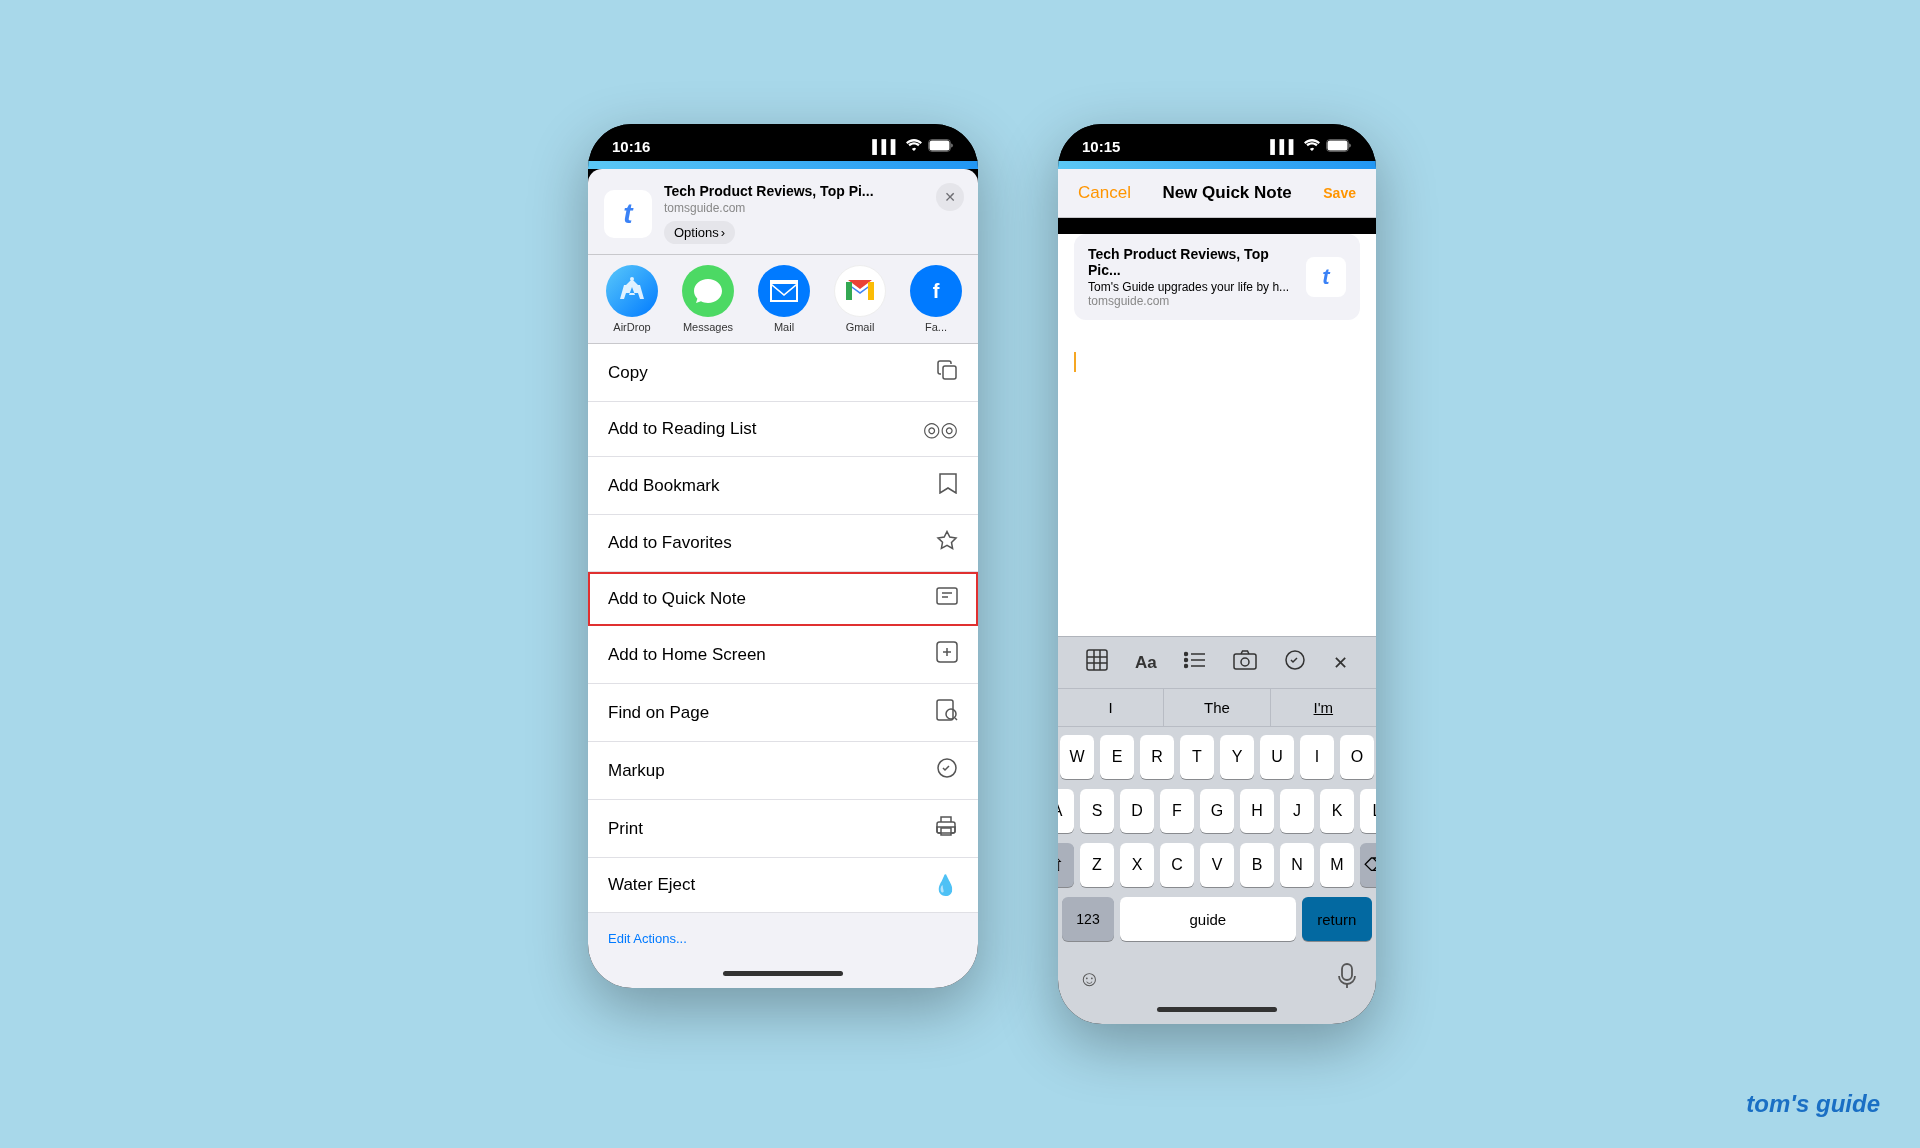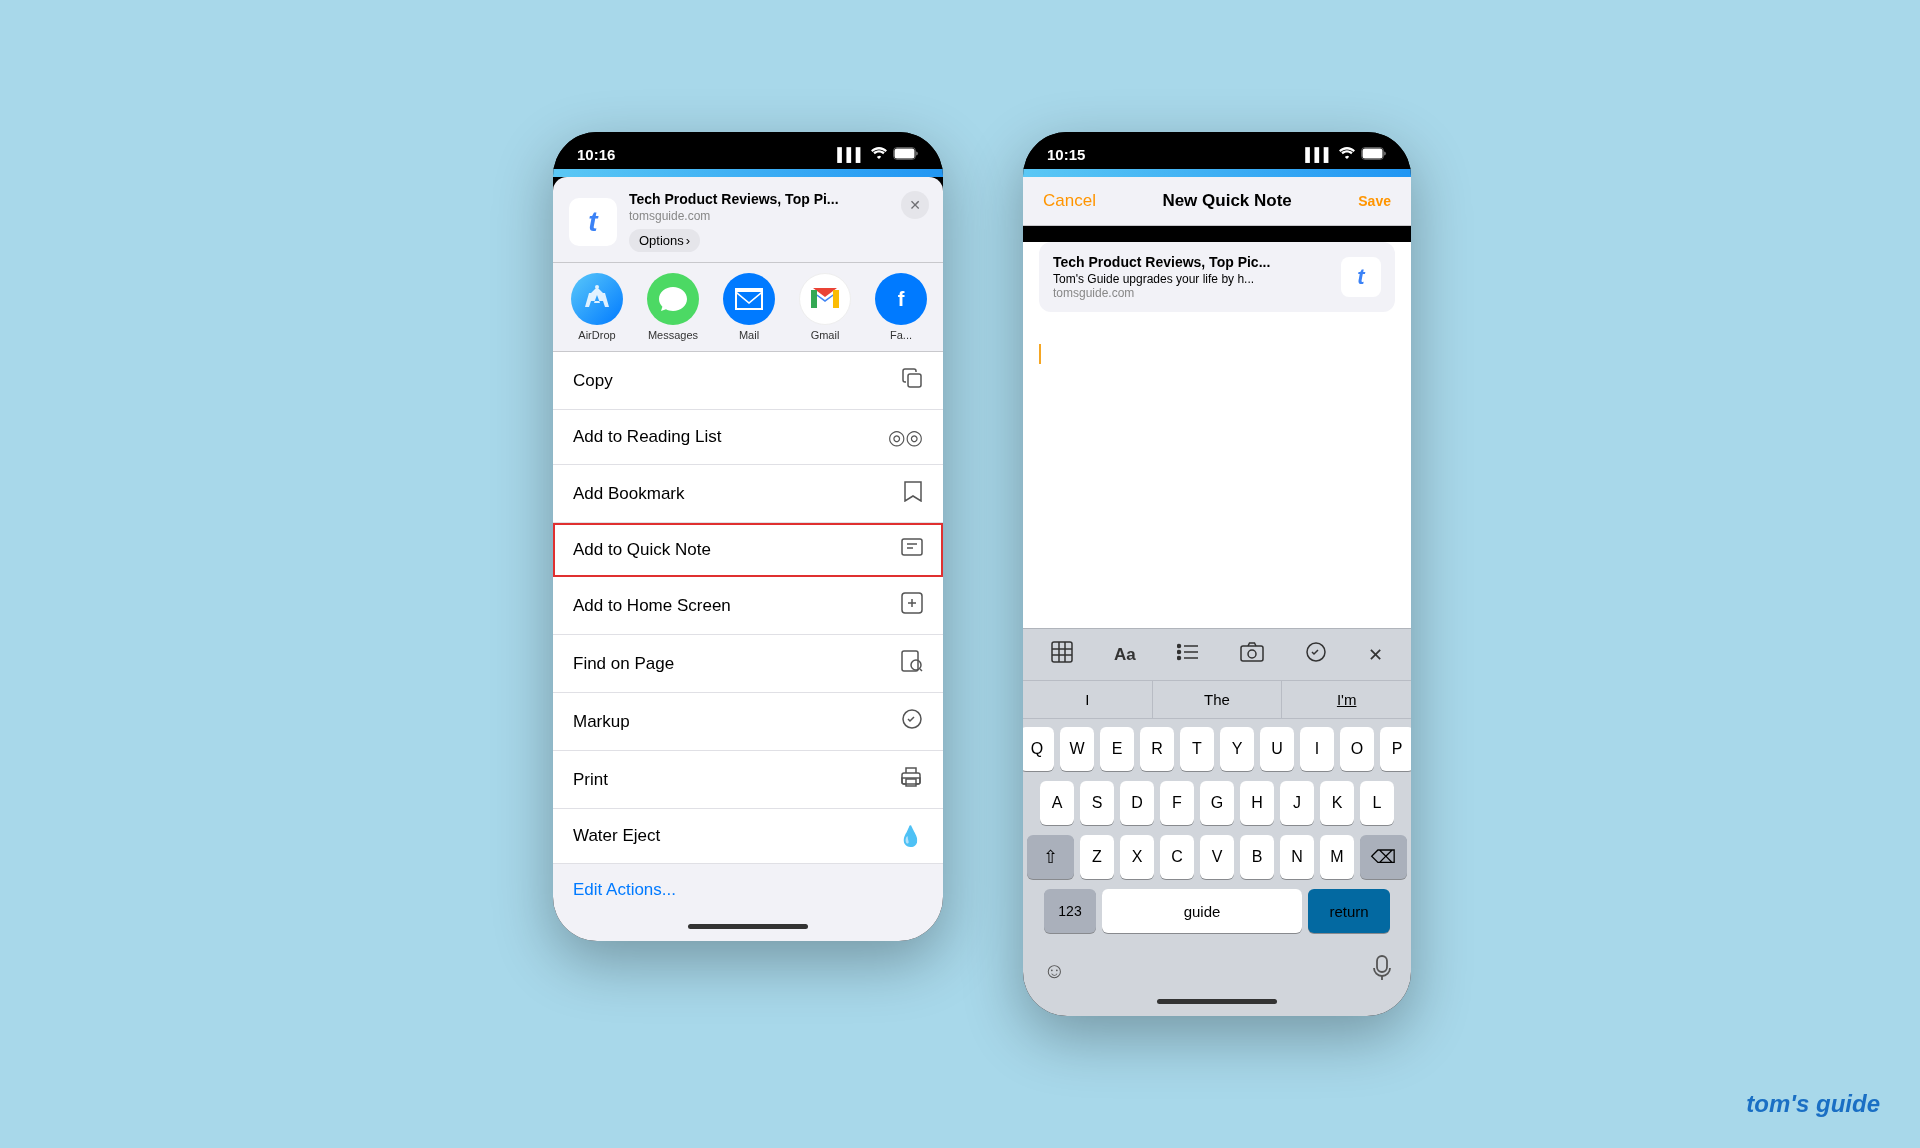--- a/index.html
+++ b/index.html
@@ -146,21 +146,21 @@
       outline-offset: -2px;
       z-index: 1;
       position: relative;
     }
     .menu-item-icon { font-size: 20px; color: #555; }
 
     .edit-actions {
       background: #f2f2f7;
       padding: 16px 20px;
     }
-    .edit-actions-link { color: #007aff; font-size: 17px; }
+    .edit-actions-link { color: #007aff; font-size: 13px; }
 
     .home-indicator {
       background: #f2f2f7;
       display: flex;
       justify-content: center;
       padding: 8px 0 12px;
     }
     .home-bar {
       width: 120px;
       height: 5px;
@@ -429,20 +429,28 @@
 
       <div class="menu-item">
         <span>Add Bookmark</span>
         <span class="menu-item-icon">
           <svg width="20" height="22" viewBox="0 0 20 22" fill="none" stroke="#555" stroke-width="1.5">
               <path d="M2 2h16v19l-8-5-8 5V2z"></path>
             </svg>
         </span>
       </div>
 
+      <div class="menu-item">
+        <span>Add to Favorites</span>
+        <span class="menu-item-icon">
+          <svg width="22" height="21" viewBox="0 0 22 21" fill="none" stroke="#555" stroke-width="1.5">
+              <path d="M11 1.5l2.8 5.6 6.2.9-4.5 4.4 1.1 6.1L11 15.4l-5.6 3 1.1-6.1L2 7.9l6.2-.9L11 1.5z"></path>
+            </svg>
+        </span>
+      </div>
 
       <div class="menu-item highlighted">
         <span>Add to Quick Note</span>
         <span class="menu-item-icon">
           <svg width="22" height="18" viewBox="0 0 22 18" fill="none" stroke="#555" stroke-width="1.5">
               <rect x="1" y="1" width="20" height="16" rx="2"></rect>
               <path d="M6 6h10M6 10h6"></path>
             </svg>
         </span>
       </div>
@@ -497,21 +505,21 @@
 
     <div class="edit-actions">
       <span class="edit-actions-link">Edit Actions...</span>
     </div>
 
     <div class="home-indicator">
       <div class="home-bar"></div>
     </div>
   </div>
 
-  <div class="phone" style="width:388px;">
+  <div class="phone" style="width:318px;">
 
     <div class="status-bar">
       <span class="time">10:15</span>
       <div class="status-icons">
         <span>▌▌▌</span>
         <span>
           <svg width="16" height="12" viewBox="0 0 16 12" fill="white">
               <path d="M8 2.4C10.5 2.4 12.8 3.4 14.4 5.1L16 3.4C14 1.3 11.1 0 8 0S2 1.3 0 3.4L1.6 5.1C3.2 3.4 5.5 2.4 8 2.4zm0 3.2c1.6 0 3 .65 4.1 1.7L13.7 5.6C12.2 4.2 10.2 3.3 8 3.3S3.8 4.2 2.3 5.6L3.9 7.3C5 6.25 6.4 5.6 8 5.6zm0 3.2c.85 0 1.6.35 2.15.9L8 12l-2.15-2.1c.55-.55 1.3-.9 2.15-.9z"></path>
             </svg>
         </span>

